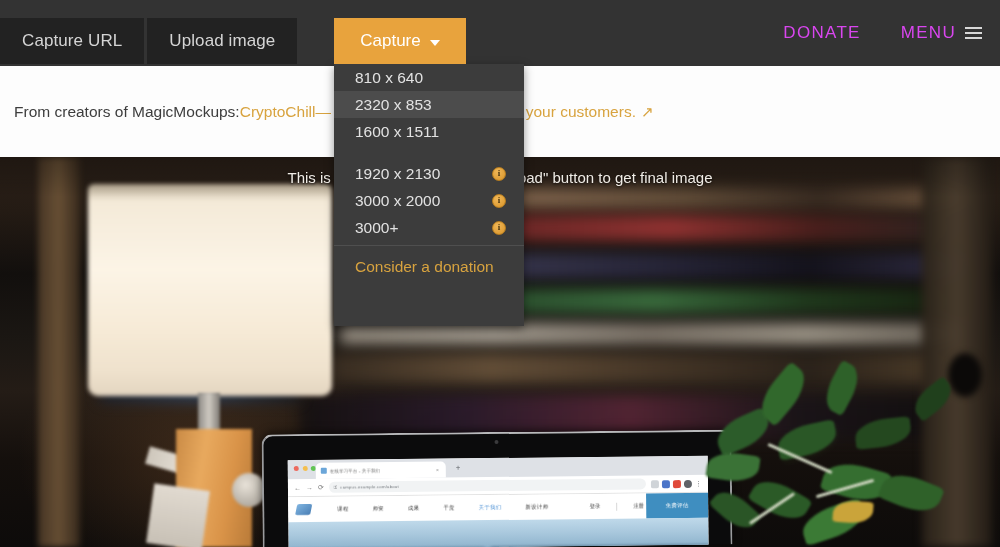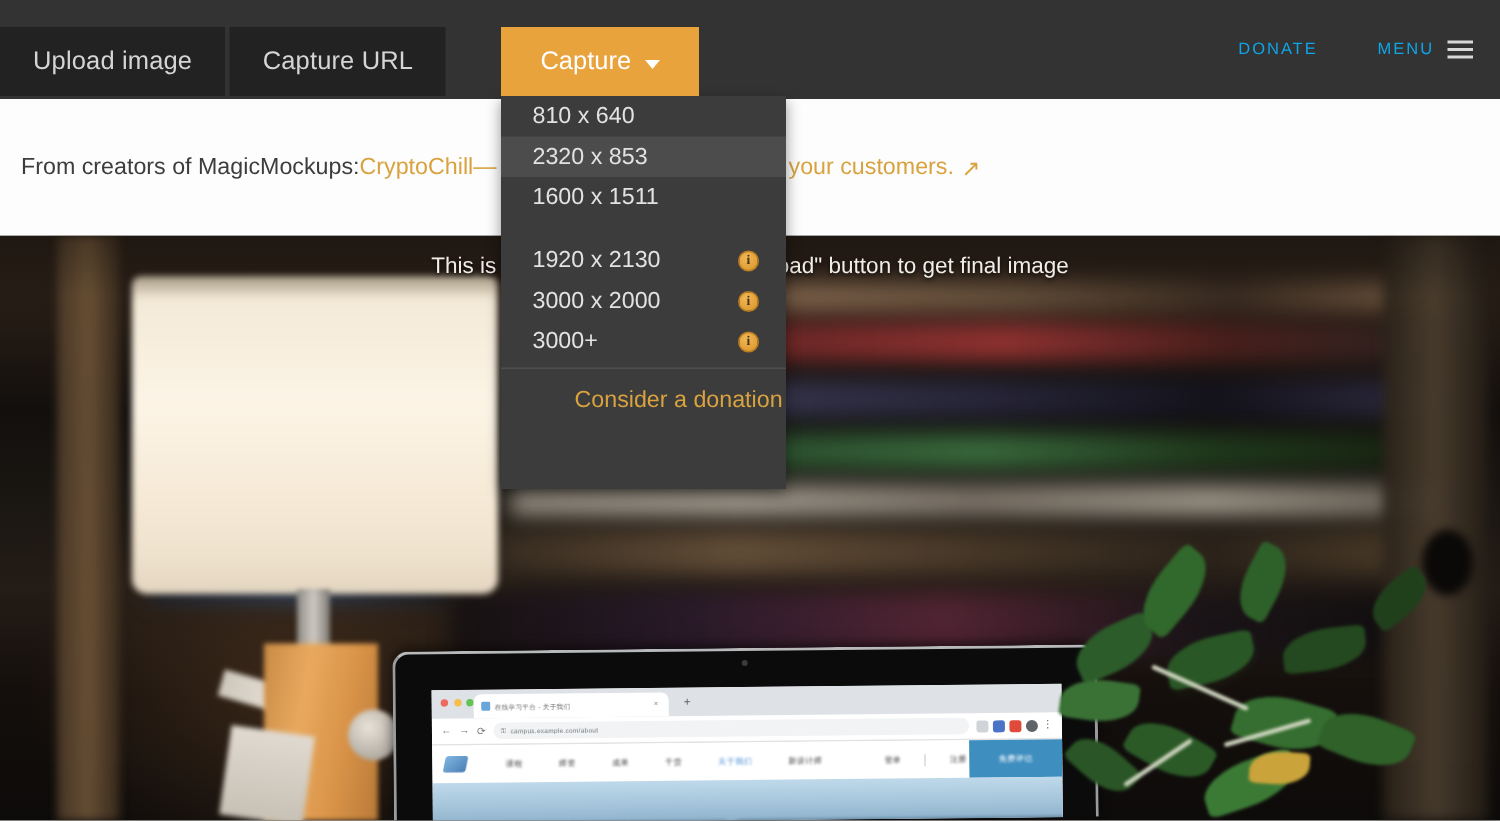--- a/index.html
+++ b/index.html
@@ -35,21 +35,21 @@
     width:0; height:0; border-left:5px solid transparent;
     border-right:5px solid transparent; border-top:6px solid #fff;
     margin-top:3px;
   }
 
   .right-nav {
     position:absolute; right:18px; top:0; height:66px;
     display:flex; align-items:center; gap:40px;
   }
   .rightlink {
-    color:#0ea5e9; font-size:11px; letter-spacing:1.3px;
+    color:#d946ef; font-size:17px; letter-spacing:1.3px;
     cursor:pointer; display:flex; align-items:center; gap:9px;
   }
   .burger { display:inline-flex; flex-direction:column; gap:2.5px; }
   .burger i { display:block; width:17px; height:2.5px; background:#d8d8d8; }
 
   
   .banner {
     position:absolute; left:0; top:66px; width:1000px; height:91px;
     background:#fdfdfd; z-index:10;
   }
@@ -268,21 +268,21 @@
   .info-ico {
     width:14px; height:14px; border-radius:50%;
     background:radial-gradient(circle at 38% 32%, #f0b757, #d99428);
     border:1px solid #b87e20;
     display:flex; align-items:center; justify-content:center;
     color:#4a3410; font-size:9px; font-weight:bold;
     font-family:"Liberation Serif", serif; line-height:1;
   }
   .dd-donate {
     height:34px; display:flex; align-items:center; padding-left:21px;
-    color:#d8a33f; font-size:15.5px; cursor:pointer; white-space:nowrap;margin-left:28px;
+    color:#d8a33f; font-size:15.5px; cursor:pointer; white-space:nowrap;
   }
 </style>
 </head>
 <body>
 
 <div id="app">
 
   <div class="photo">
     <div class="bg-shelf"></div>
     <div class="shelf-row r1"></div>
@@ -395,22 +395,22 @@
     <div class="banner-inner">
       <span>From creators of MagicMockups: </span>
       <a class="promo-link" href="#">CryptoChill</a>
       <span class="promo-link"> — accept crypto payments for your customers.</span>
       <span class="arrow-ico">↗</span>
     </div>
   </div>
 
   <div class="topbar">
     <div class="btn-group">
+      <button class="navbtn">Capture URL</button>
       <button class="navbtn">Upload image</button>
-      <button class="navbtn">Capture URL</button>
     </div>
     <div class="right-nav">
       <span class="rightlink">DONATE</span>
       <span class="rightlink">
         <span>MENU</span>
         <span class="burger">
           <i></i>
             <i></i>
             <i></i>
         </span>

